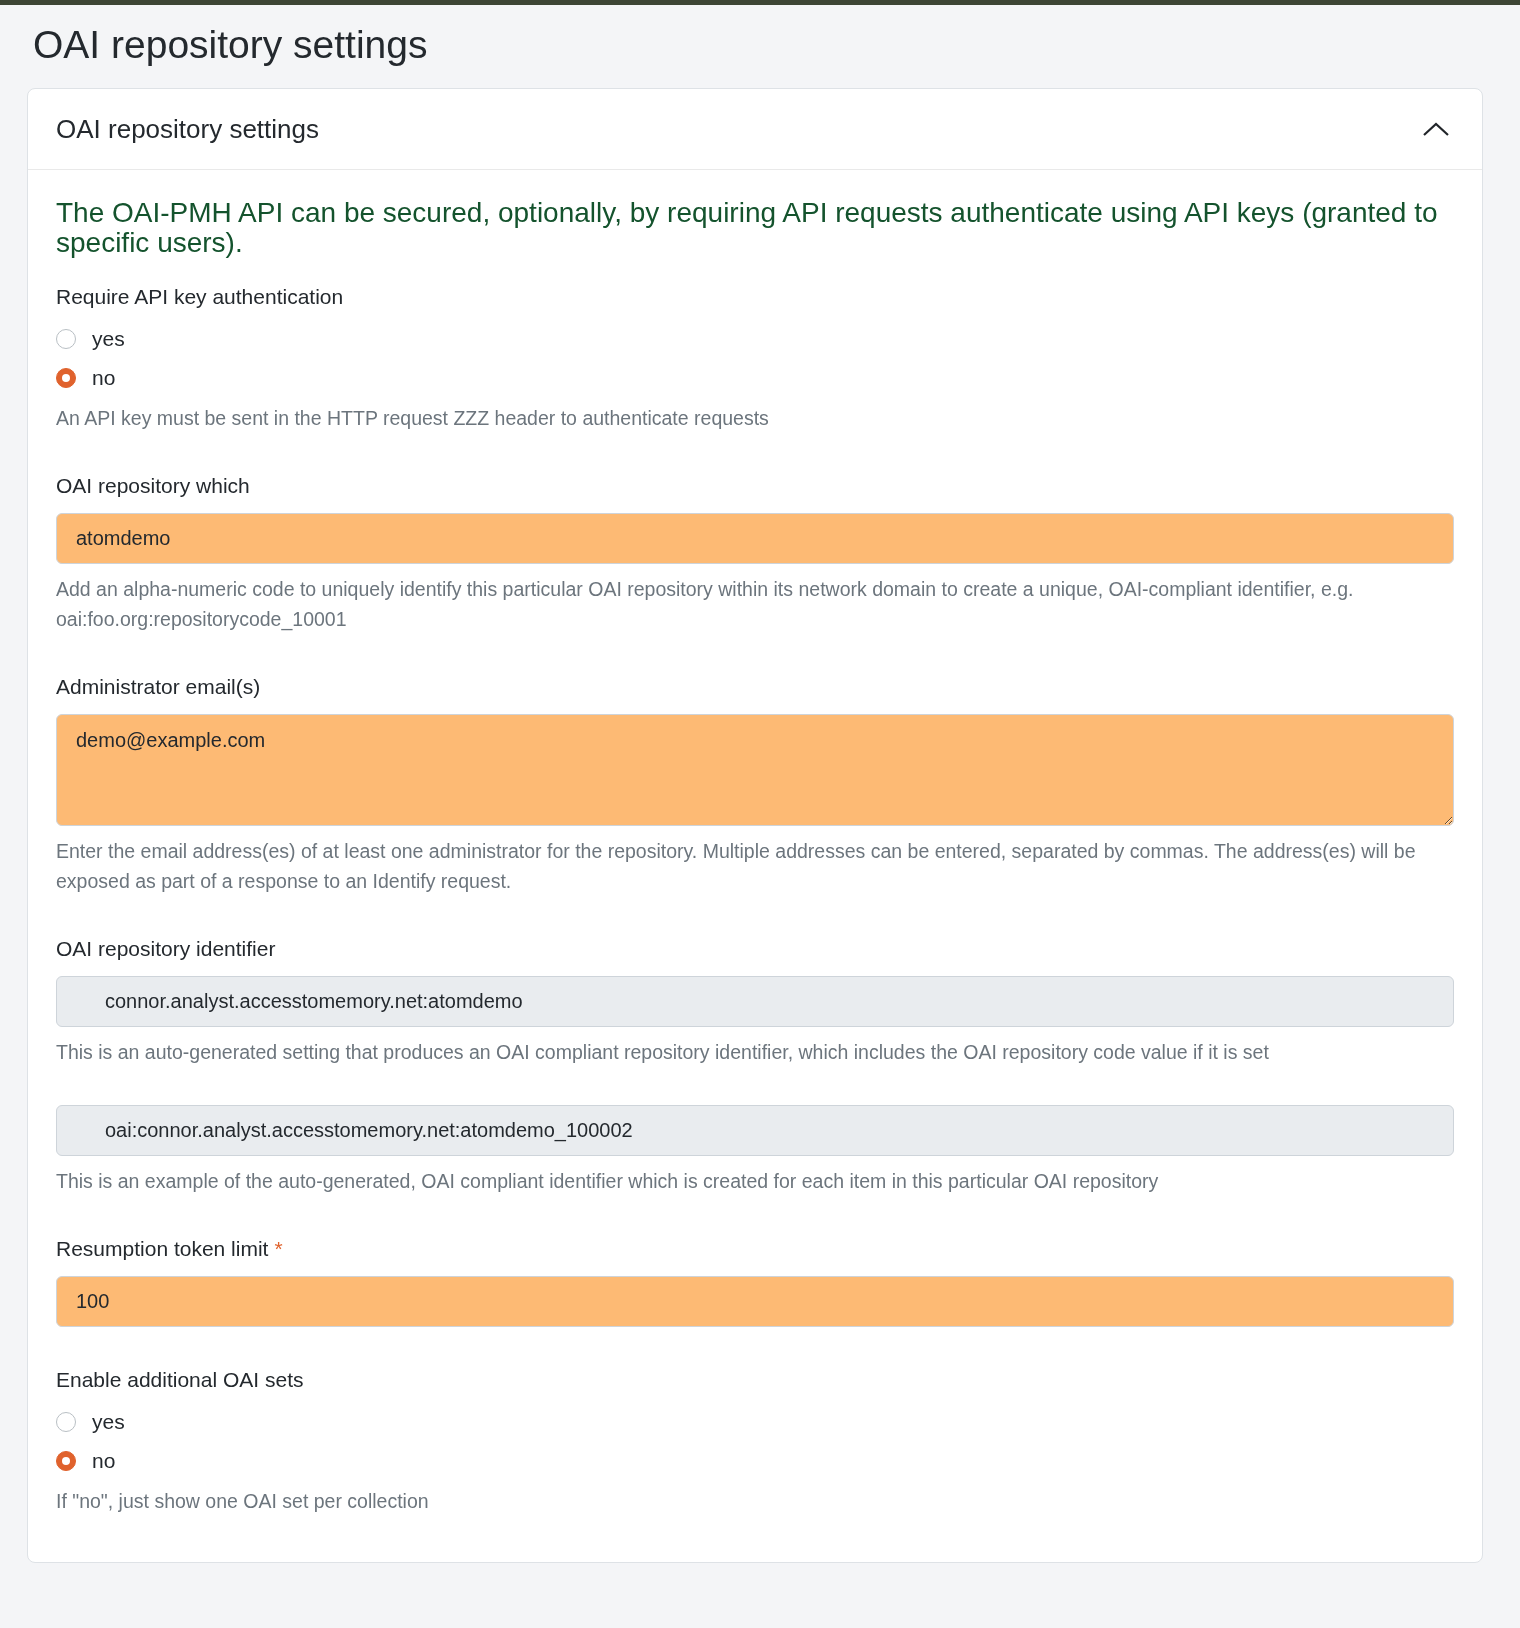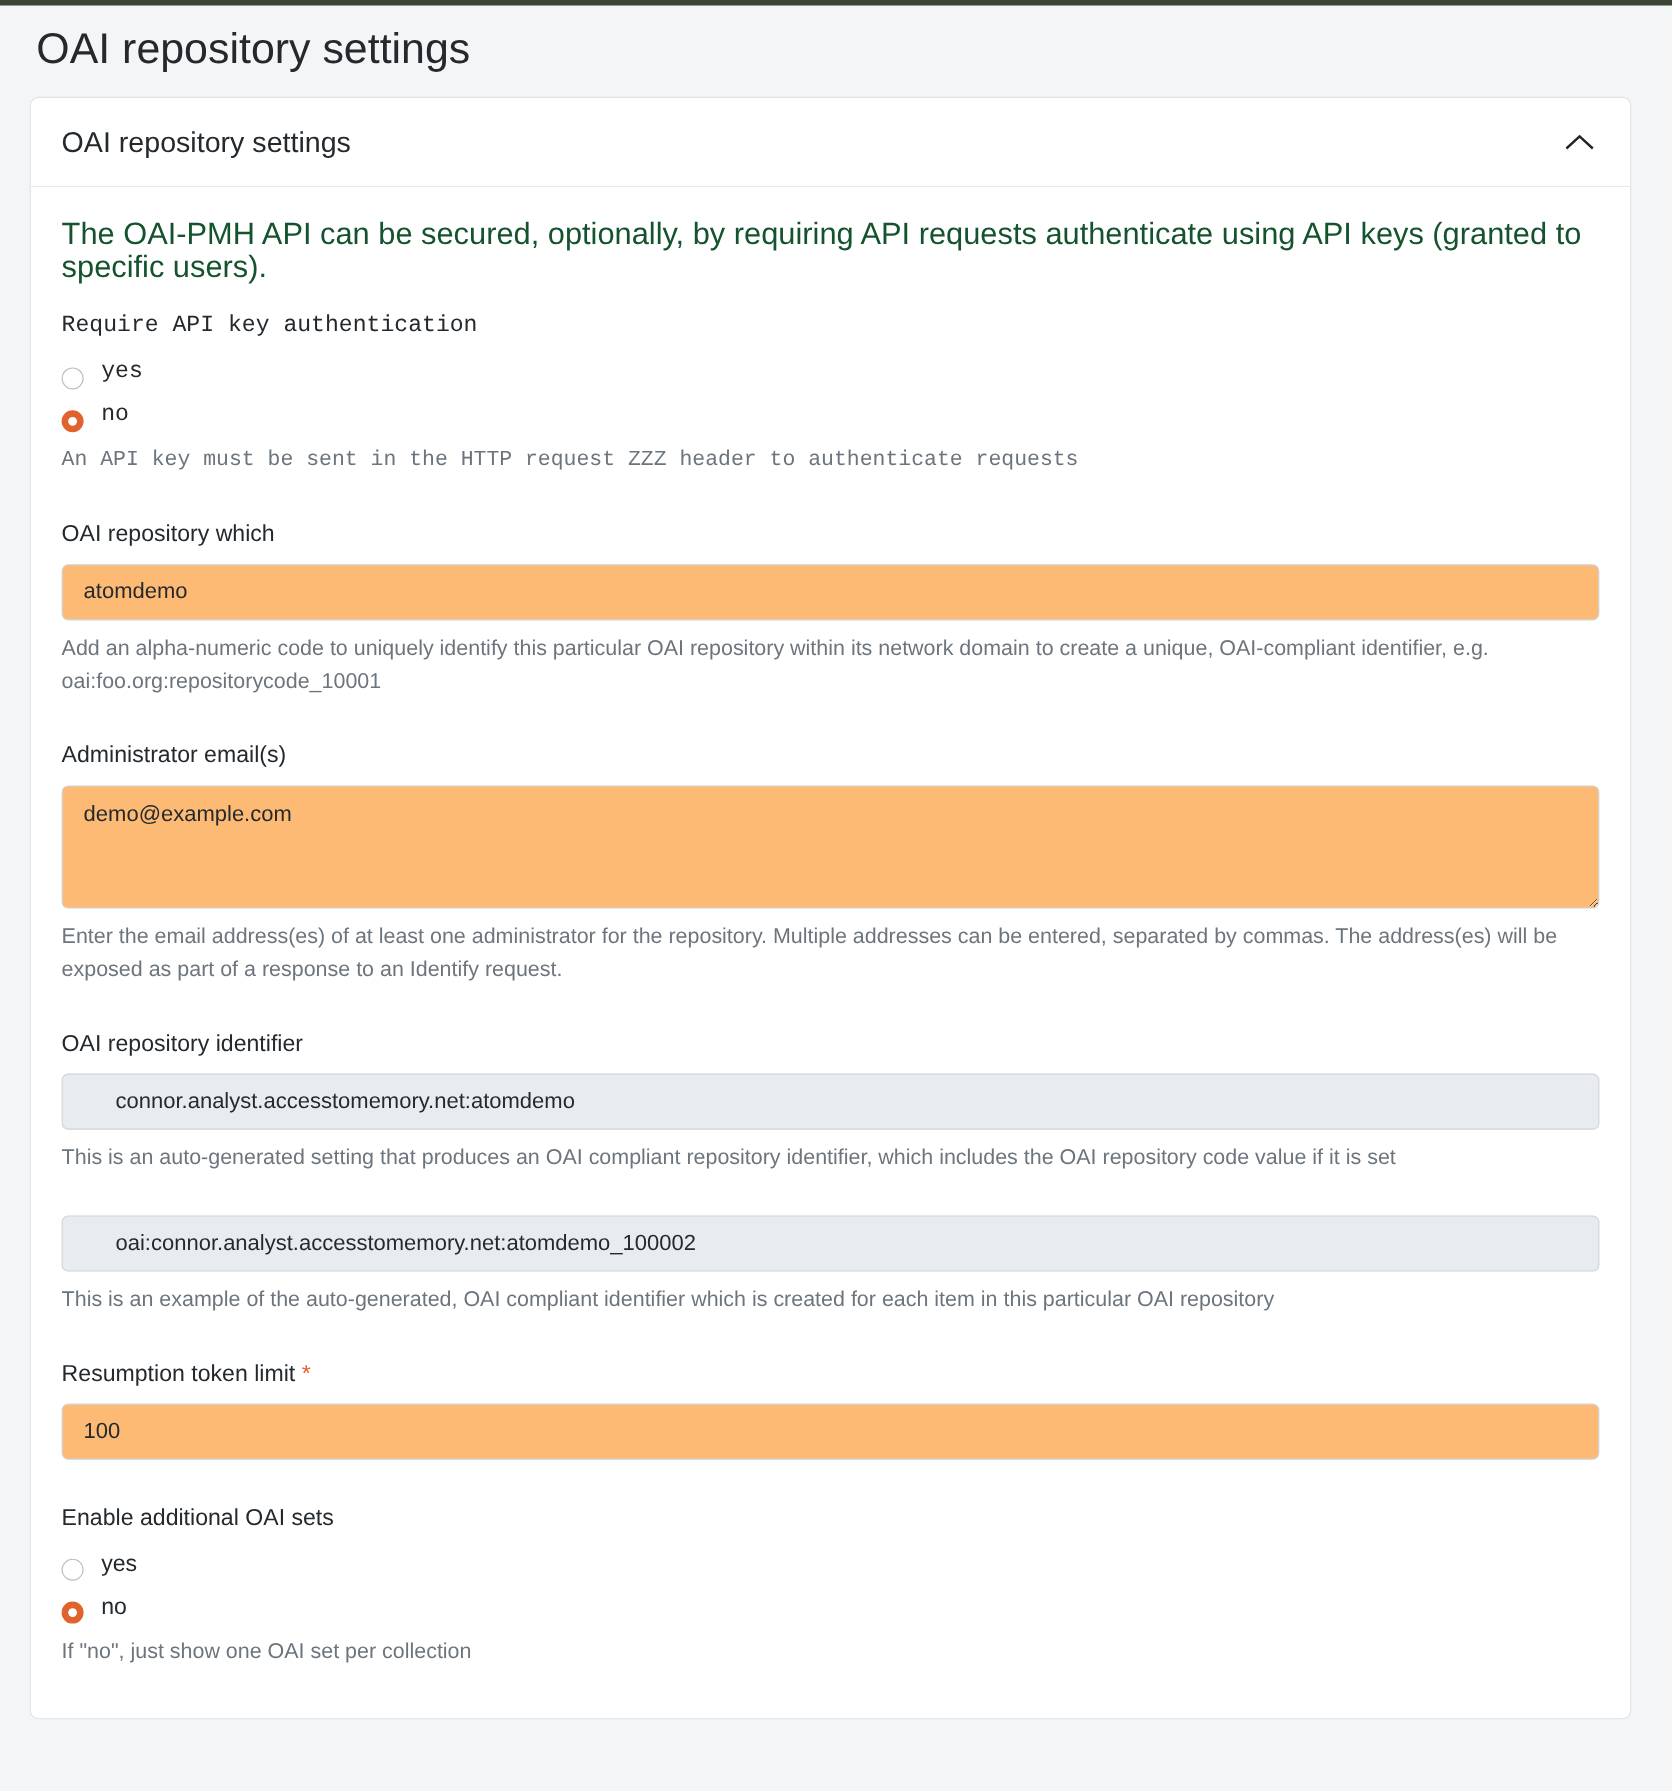--- a/index.html
+++ b/index.html
@@ -53,31 +53,31 @@
   .card-body {
     padding: 28px 28px 46px 28px;
   }
   .intro {
     margin: 0 0 24px 0;
     font-size: 28px;
     line-height: 30px;
     color: #14532d;
   }
   .field { margin-top: 38px; }
-  .field.first { margin-top: 0; font-family: Liberation Mono, monospace; }
+  .field.first { margin-top: 0; }
   .field-label {
     font-size: 21px;
     line-height: 30px;
     margin-bottom: 12px;
     color: #24292e;
   }
   .required-star { color: #e0622d; margin-left: 6px; }
   .radio-row {
     display: flex;
-    align-items: flex-end;
+    align-items: center;
     margin-bottom: 9px;
     cursor: pointer;
   }
   .radio {
     flex: 0 0 auto;
     width: 20px; height: 20px;
     border-radius: 50%;
     border: 1px solid #b9bfc4;
     background: #fff;
     position: relative;

